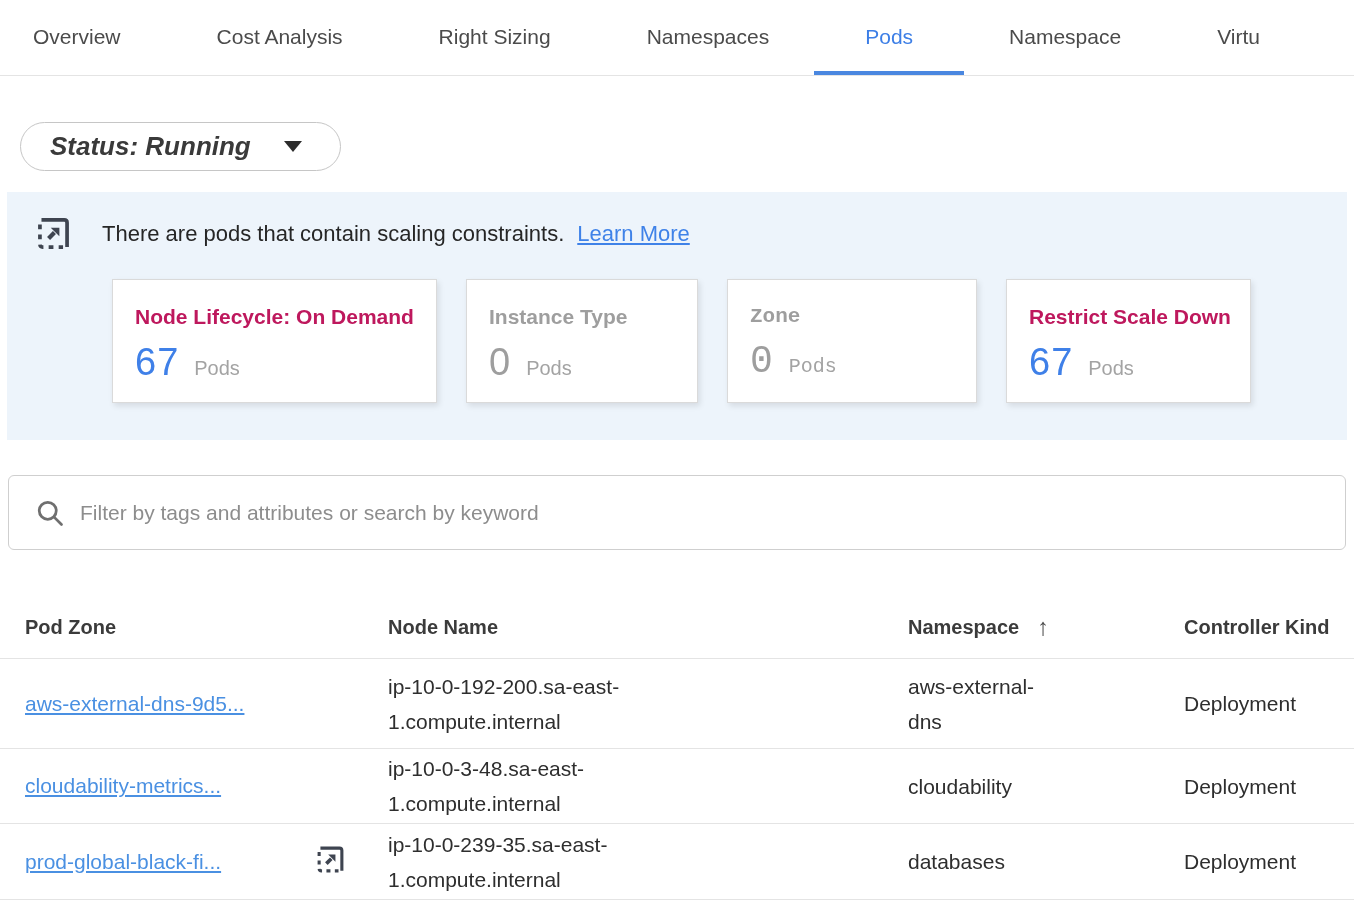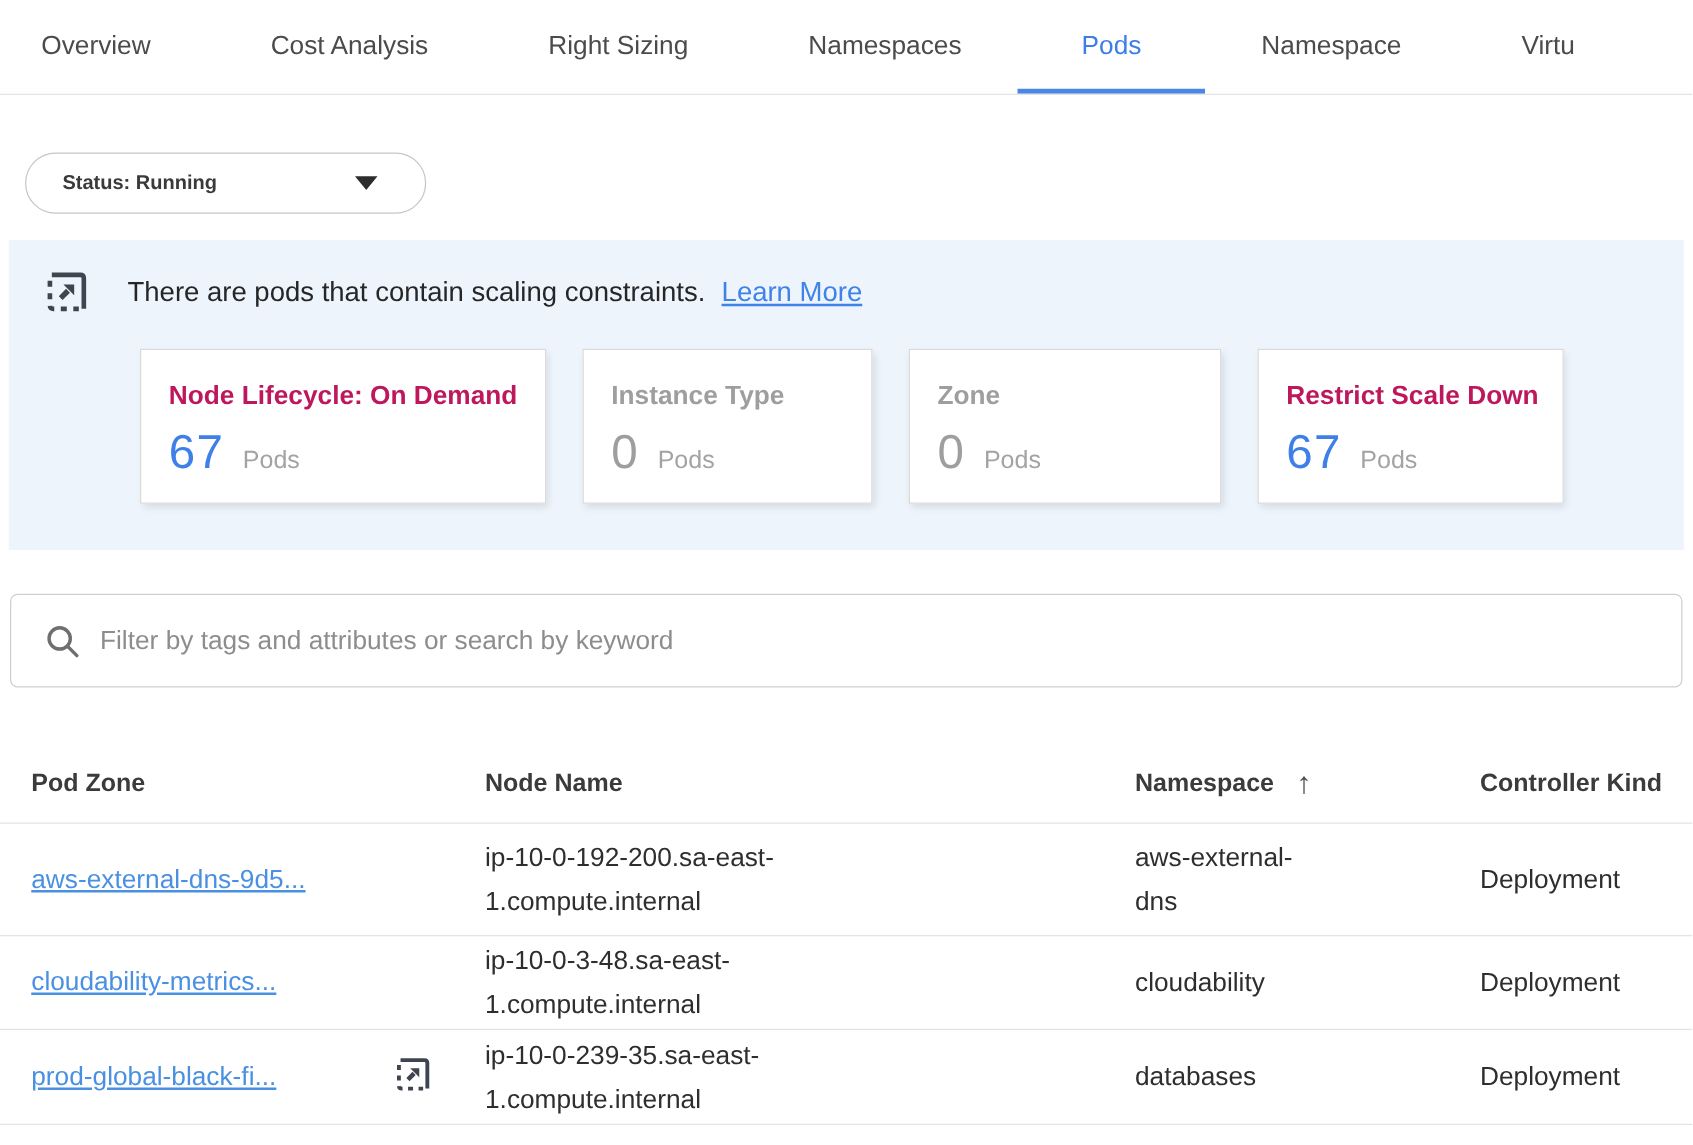--- a/index.html
+++ b/index.html
@@ -7,35 +7,35 @@
   body { font-family: "Liberation Sans", "DejaVu Sans", sans-serif; color: #2e2e2e; }
 
   
   .tabbar { height: 76px; border-bottom: 1px solid #e4e4e4; display: flex; align-items: flex-end; padding-left: 33px; white-space: nowrap; overflow: hidden; }
   .tab { position: relative; height: 76px; display: flex; align-items: center; margin-right: 96px; font-size: 21px; color: #4b4b4b; cursor: pointer; flex: 0 0 auto; }
   .tab.active { color: #3c7ee6; }
   .tab.active::after { content: ""; position: absolute; bottom: 0; left: 50%; margin-left: -75px; width: 150px; height: 4px; background: #4a87e0; }
 
   
   .status-filter { margin: 46px 0 0 20px; width: 321px; height: 49px; border: 1.5px solid #c6c6c6; border-radius: 26px; display: flex; align-items: center; justify-content: space-between; padding: 0 38px 0 29px; cursor: pointer; background: #fff; }
-  .status-filter .lbl { font-size: 16px; font-weight: 600; color: #3a3a3a; }
+  .status-filter .lbl { font-size: 26px; font-weight: 600; color: #3a3a3a; font-style: italic; }
   .caret { width: 0; height: 0; border-left: 9px solid transparent; border-right: 9px solid transparent; border-top: 11px solid #2c2c2c; }
 
   
   .banner { margin: 21px 7px 0 7px; background: #edf4fb; padding: 23px 0 37px 0; }
   .banner-head { display: flex; align-items: center; padding-left: 28px; }
   .scale-icon { width: 37px; height: 37px; flex: 0 0 auto; }
   .banner-msg { margin-left: 30px; font-size: 22px; color: #262626; }
   .banner-link { margin-left: 13px; font-size: 22px; color: #3f82e8; text-decoration: underline; cursor: pointer; }
 
   .cards { display: flex; margin: 27px 0 0 105px; gap: 29px; }
   .card { background: #fff; border: 1px solid #dadada; box-shadow: 2px 3px 6px rgba(0,0,0,0.10); height: 124px; padding: 25px 22px 0 22px; }
   .card.c0 { width: 325px; }
   .card.c1 { width: 232px; }
-  .card.c2 { width: 250px; }
+  .card.c2 { width: 250px; font-family: Liberation Mono, monospace; }
   .card.c3 { width: 245px; }
   .card-title { font-size: 21px; font-weight: 600; color: #be185d; white-space: nowrap; }
   .card-val { margin-top: 12px; display: flex; align-items: baseline; }
   .card-num { font-size: 38px; color: #3f80e8; letter-spacing: 1px; }
   .card-unit { margin-left: 15px; font-size: 20px; color: #a3a3a3; }
   .card.disabled { cursor: default; }
   .card.disabled .card-title, .card.disabled .card-num { color: #9e9e9e; }
   .card.activecard { cursor: pointer; }
 
   

